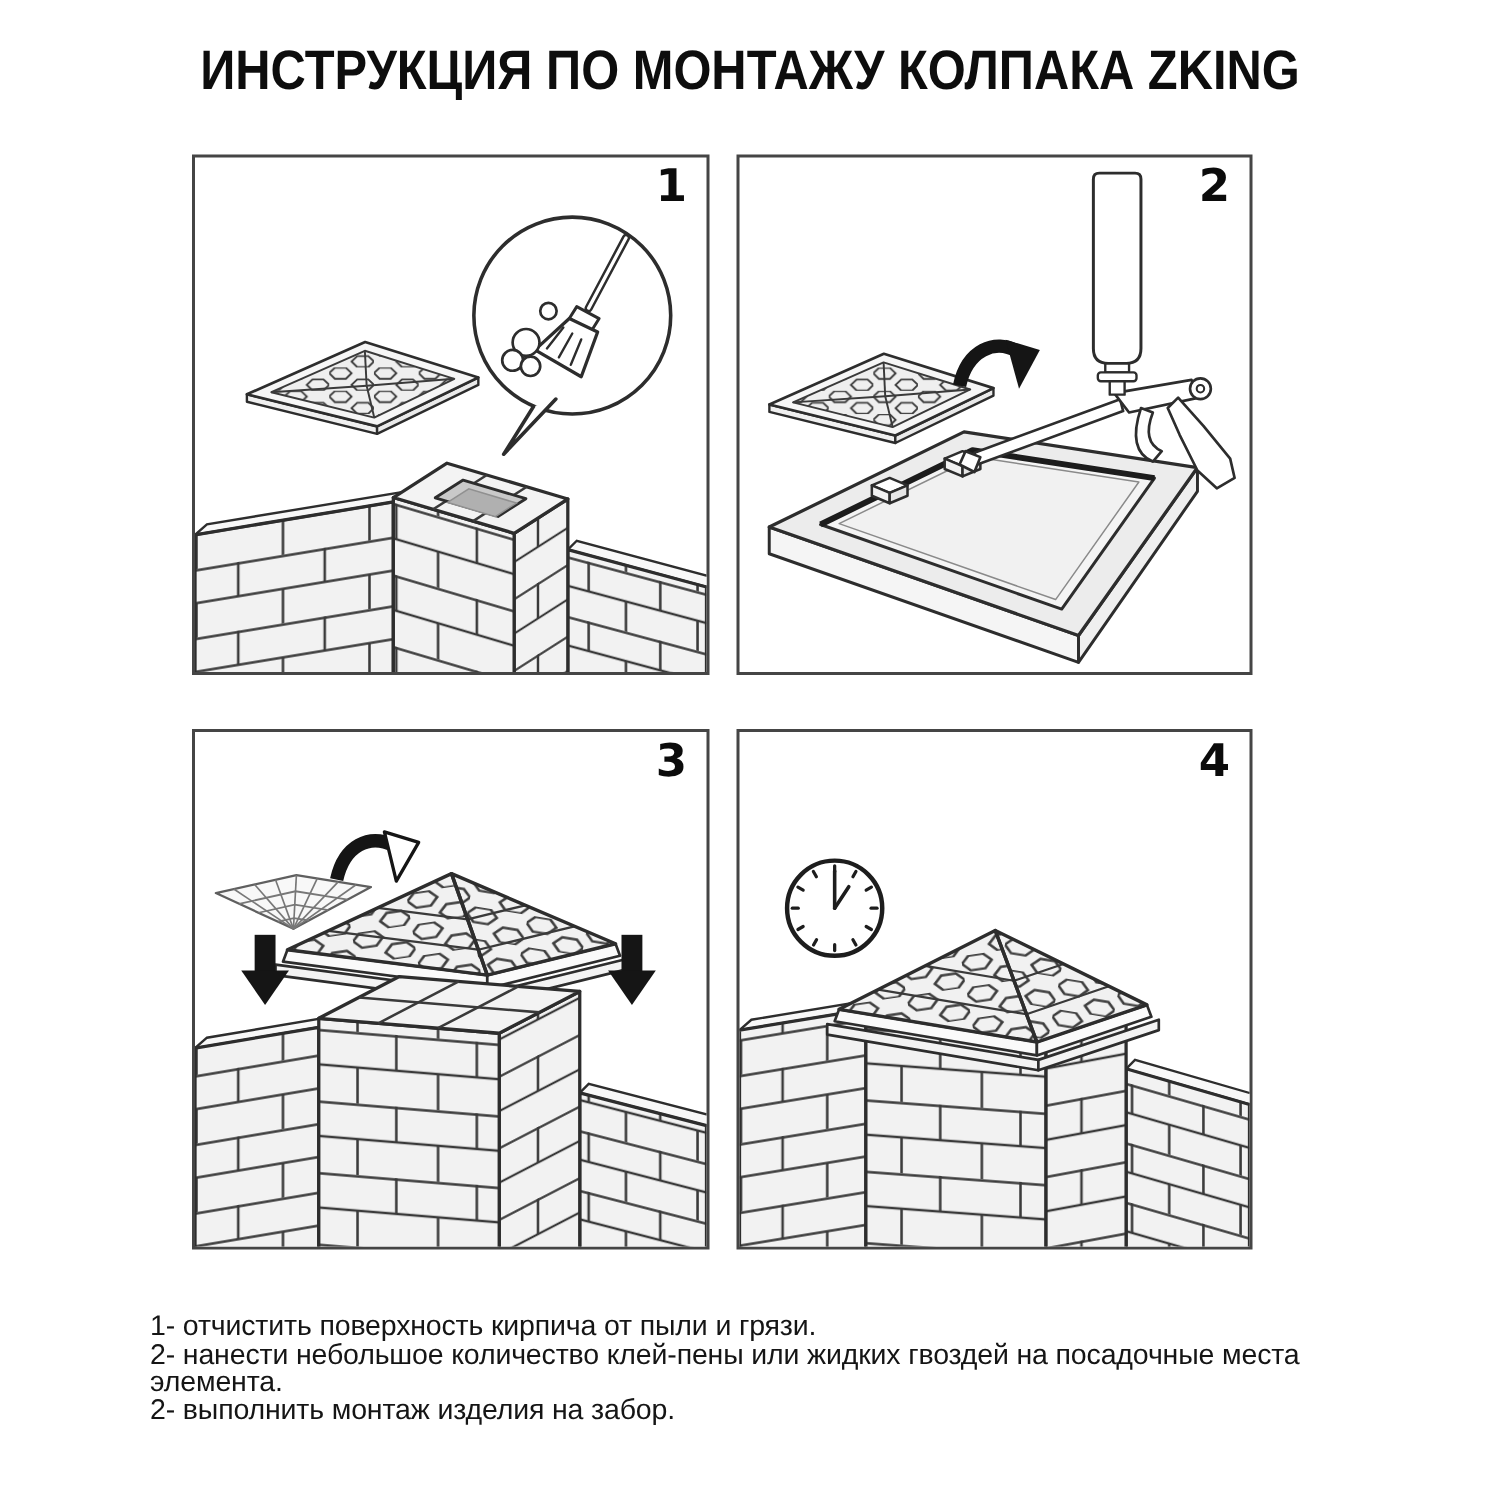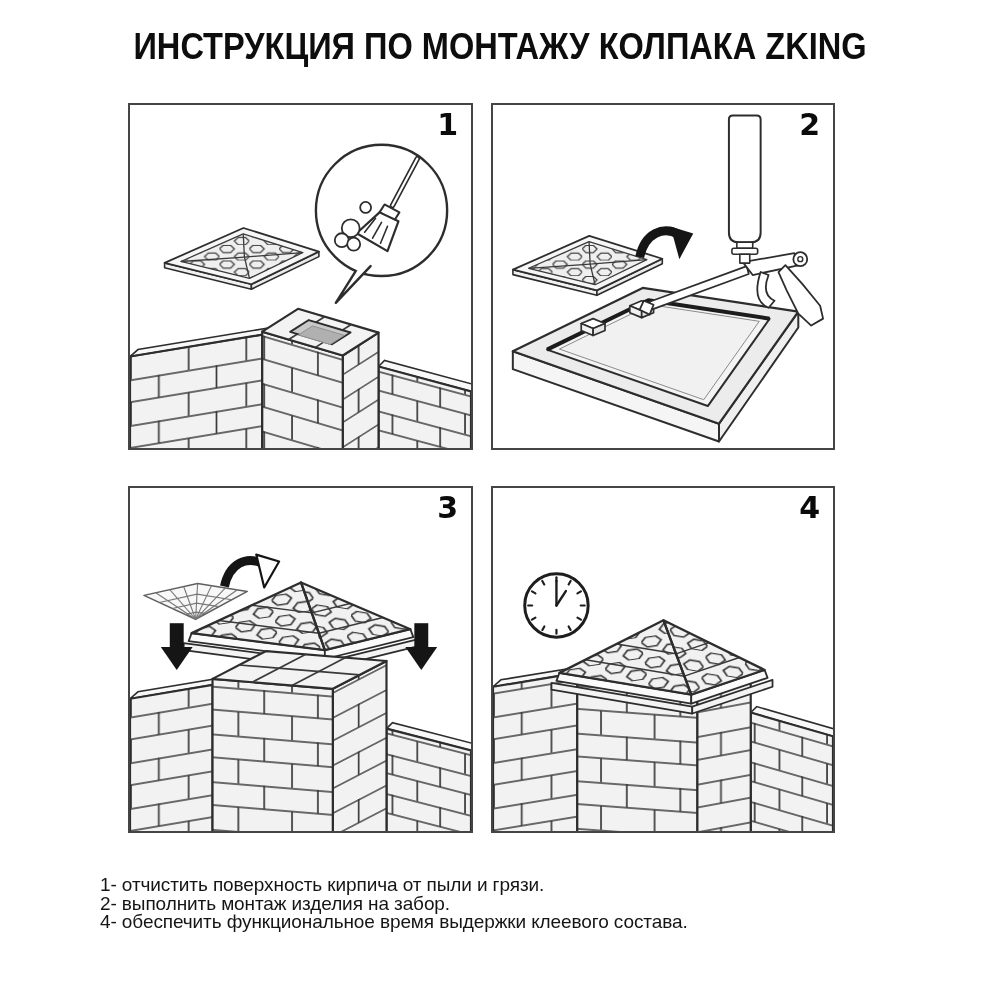--- a/index.html
+++ b/index.html
@@ -402,15 +402,15 @@
         <path d="M93.3,172.8L193.0,189.3M248.5,170.5L193.0,189.3" stroke="#3a3a3a" stroke-width="1.5" fill="none"></path>
         <polygon points="172.0,133.0 67.0,186.0 200.0,208.0" fill="none" stroke="#2d2d2d" stroke-width="2.3"></polygon>
         <polygon points="172.0,133.0 200.0,208.0 274.0,183.0" fill="none" stroke="#2d2d2d" stroke-width="2.3"></polygon>
       </g>
     </svg>
   <div class="num">4</div>
 </div>
 
 <div class="steps">
   <div class="step-line">1- отчистить поверхность кирпича от пыли и грязи.</div>
+  <div class="step-line">2- нанести небольшое количество клей-пены или жидких гвоздей на посадочные места элемента.</div>
   <div class="step-line">2- выполнить монтаж изделия на забор.</div>
-  <div class="step-line">4- обеспечить функциональное время выдержки клеевого состава.</div>
 </div>
 
 </body></html>

